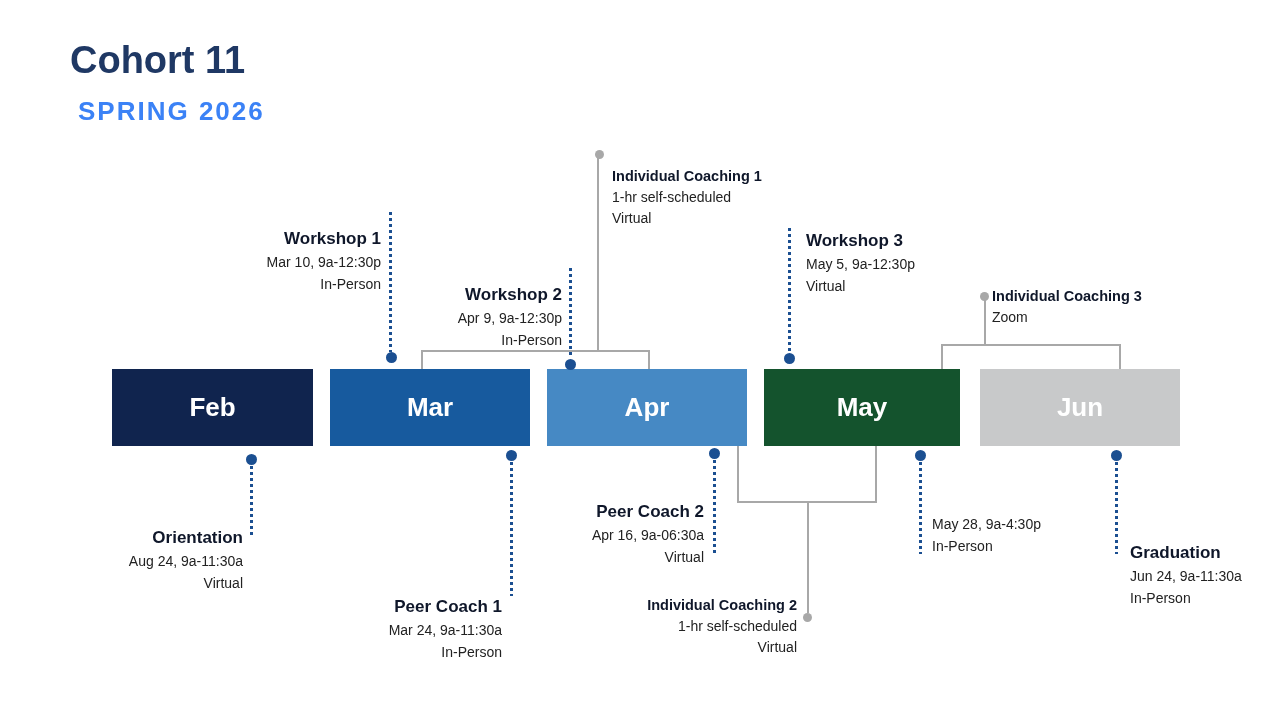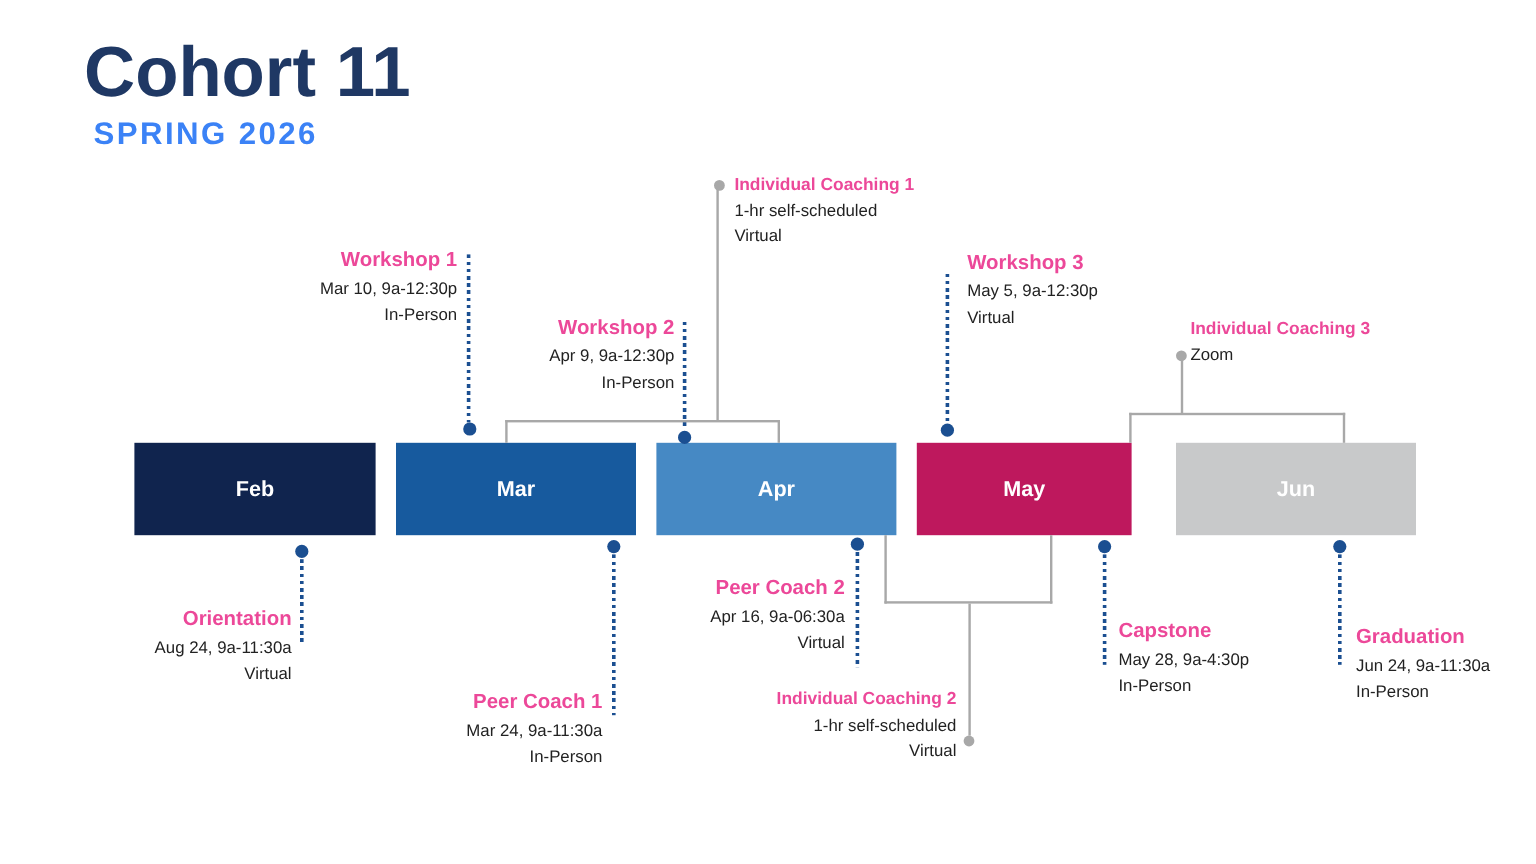--- a/index.html
+++ b/index.html
@@ -1,28 +1,28 @@
 <!DOCTYPE html>
 <html><head>
 <meta charset="utf-8">
 <style>
   html,body{margin:0;padding:0;background:#fff;}
   .canvas{
     position:relative;width:1280px;height:720px;background:#ffffff;overflow:hidden;
     font-family:"Liberation Sans","DejaVu Sans",sans-serif;
   }
   
-  .title{position:absolute;left:70px;top:32px;font-size:59px;font-weight:700;color:#1F3864;line-height:56px;}
+  .title{position:absolute;left:70px;top:32px;font-size:38px;font-weight:700;color:#1F3864;line-height:56px;}
   .subtitle{position:absolute;left:78px;top:96px;font-size:26px;font-weight:700;color:#3b82f6;letter-spacing:2px;line-height:30px;}
   
-  .month{position:absolute;top:369px;height:77px;color:#ffffff;font-size:18px;font-weight:700;
+  .month{position:absolute;top:369px;height:77px;color:#ffffff;font-size:26px;font-weight:700;
          display:flex;align-items:center;justify-content:center;}
   
   .event{position:absolute;color:#1a1a1a;}
-  .event .t{font-size:17px;font-weight:700;line-height:25px;color:#ec4899;}
+  .event .t{font-size:17px;font-weight:700;line-height:25px;color:#0f172a;margin-top:22px;}
   .event .d{font-size:14px;font-weight:400;line-height:22px;color:#222222;}
   .event.ic .t{font-size:14.5px;line-height:21px;}
   .event.ic .d{font-size:14px;line-height:21px;}
   .ra{text-align:right;}
   .la{text-align:left;}
   
   .dotline{position:absolute;width:3px;
     background:repeating-linear-gradient(to bottom,#1B4F91 0px,#1B4F91 3px,transparent 3px,transparent 6px);}
   .bdot{position:absolute;width:11px;height:11px;border-radius:50%;background:#1B4F91;}
   .gline{position:absolute;background:#A8A8A8;}
@@ -38,21 +38,21 @@
 
   <div class="month" style="left: 112px; width: 201px; background: rgb(16, 36, 78);">
     <span>Feb</span>
   </div>
   <div class="month" style="left: 330px; width: 200px; background: rgb(23, 90, 158);">
     <span>Mar</span>
   </div>
   <div class="month" style="left: 547px; width: 200px; background: rgb(70, 137, 196);">
     <span>Apr</span>
   </div>
-  <div class="month" style="left: 764px; width: 179px; background: #be185d;">
+  <div class="month" style="left: 764px; width: 196px; background: #14532d;">
     <span>May</span>
   </div>
   <div class="month" style="left: 980px; width: 200px; background: rgb(200, 201, 202);">
     <span>Jun</span>
   </div>
 
   <div class="event ra" style="right:899px;top:204px;width:220px;">
     <div class="t">Workshop 1</div>
     <div class="d">Mar 10, 9a-12:30p</div>
     <div class="d">In-Person</div>
@@ -126,21 +126,20 @@
     <div class="d">1-hr self-scheduled</div>
     <div class="d">Virtual</div>
   </div>
   <div class="gline" style="left:737px;top:446px;width:2px;height:57px;"></div>
   <div class="gline" style="left:875px;top:446px;width:2px;height:57px;"></div>
   <div class="gline" style="left:737px;top:501px;width:140px;height:2px;"></div>
   <div class="gline" style="left:807px;top:503px;width:2px;height:110px;"></div>
   <div class="gdot" style="left:803px;top:613px;"></div>
 
   <div class="event la" style="left:932px;top:513px;width:200px;">
-    <div class="t">Capstone</div>
     <div class="d">May 28, 9a-4:30p</div>
     <div class="d">In-Person</div>
   </div>
   <div class="bdot" style="left:915px;top:450px;"></div>
   <div class="dotline" style="left:919px;top:462px;height:92px;"></div>
 
   <div class="event la" style="left:1130px;top:518px;width:200px;">
     <div class="t">Graduation</div>
     <div class="d">Jun 24, 9a-11:30a</div>
     <div class="d">In-Person</div>

